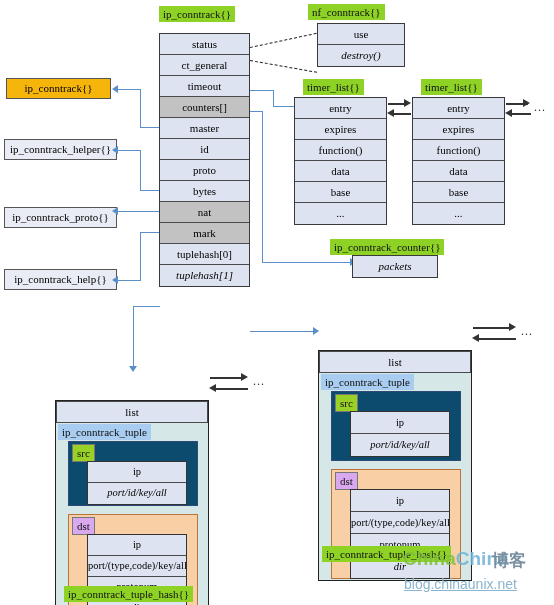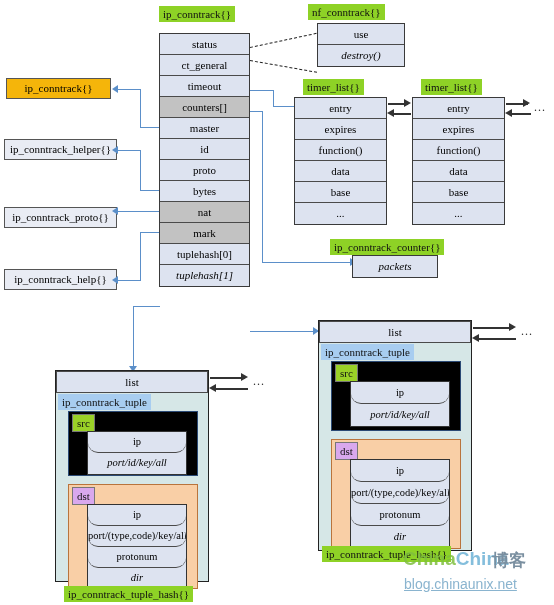--- a/index.html
+++ b/index.html
@@ -48,30 +48,30 @@
     font-size:11px;
     line-height:19px;
     height:21px;
     text-align:center;
     box-sizing:border-box;
     white-space:nowrap;
   }
   .lbox.orange{background:#f5b50a;}
 
   
-  .thash{position:absolute;border:1.5px solid #222;background:#d6e7e7;box-sizing:border-box;}
+  .thash{position:absolute;border:1.5px solid #222;background:#d6e7e7;box-sizing:border-box;margin-top:30px;}
   .thash .listrow{
     background:#dde3f0;border:1px solid #4a4a4a;
     height:22px;line-height:20px;text-align:center;font-size:11px;
     box-sizing:border-box;
   }
-  .srcgrp{position:absolute;background:#000000;border:1px solid #2b4a75;box-sizing:border-box;}
+  .srcgrp{position:absolute;background:#0c4a6e;border:1px solid #2b4a75;box-sizing:border-box;}
   .dstgrp{position:absolute;background:#f9cfa6;border:1px solid #b9743c;box-sizing:border-box;}
   .innerbox{position:absolute;border:1px solid #333;box-sizing:border-box;background:#dde3f0;}
-  .innerbox .row{font-size:10.5px;border-radius:10px;}
+  .innerbox .row{font-size:10.5px;}
 
   
   .ln{position:absolute;background:#5b8fc9;}
   .lnh{height:1px;}
   .lnv{width:1px;}
   .lnk{position:absolute;background:#333;}
   .dash{position:absolute;border-top:1px dashed #222;height:0;}
   .dots{position:absolute;font-size:12px;color:#333;letter-spacing:1px;}
 
   .arrowL,.arrowR{position:absolute;width:0;height:0;}

